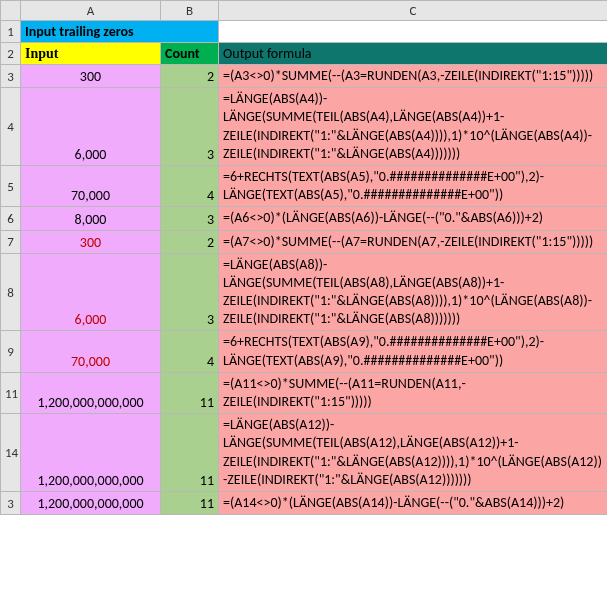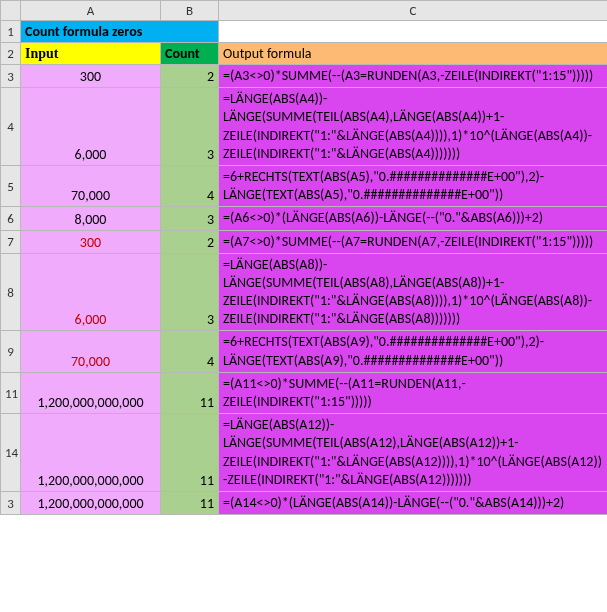--- a/index.html
+++ b/index.html
@@ -41,24 +41,24 @@
     border: 1px solid #b8b8b8;
   }
   col.chdr { width: 20px; }
   col.cA { width: 140px; }
   col.cB { width: 58px; }
   col.cC { width: 389px; }
 
   .title { background: #00b0f0; font-weight: bold; }
   .hdrA  { background: #ffff00; font-weight: bold; font-family: Liberation Serif, serif; }
   .hdrB  { background: #00b050; font-weight: bold; }
-  .hdrC  { background: #fdba74; }
+  .hdrC  { background: #0f766e; }
   .colA  { background: #f0abfc; text-align: center; }
   .colB  { background: #a9d08e; text-align: right; }
-  .colC  { background: #d946ef; text-align: left; word-wrap: break-word; white-space: normal; line-height: 1.3; margin-top: 35px; }
+  .colC  { background: #fca5a5; text-align: left; word-wrap: break-word; white-space: normal; line-height: 1.3; margin-top: 35px; }
   .neg   { color: #c00000; }
 
   .sep td.colA, .sep td.colB, .sep td.colC { border-top: 1.5px solid #000; }
 </style>
 </head>
 <body>
 
 <table>
   <colgroup>
     <col class="chdr">
@@ -68,21 +68,21 @@
   </colgroup>
   <tbody>
       <tr>
     <th class="rowhdr"></th>
     <th>A</th>
     <th>B</th>
     <th>C</th>
   </tr>
   <tr>
     <td class="rowhdr">1</td>
-    <td class="title" colspan="2">Count formula zeros</td>
+    <td class="title" colspan="2">Input trailing zeros</td>
     <td></td>
   </tr>
   <tr>
     <td class="rowhdr">2</td>
     <td class="hdrA">Input</td>
     <td class="hdrB">Count</td>
     <td class="hdrC">Output formula</td>
   </tr>
   </tbody>
     <tbody id="data-rows">

